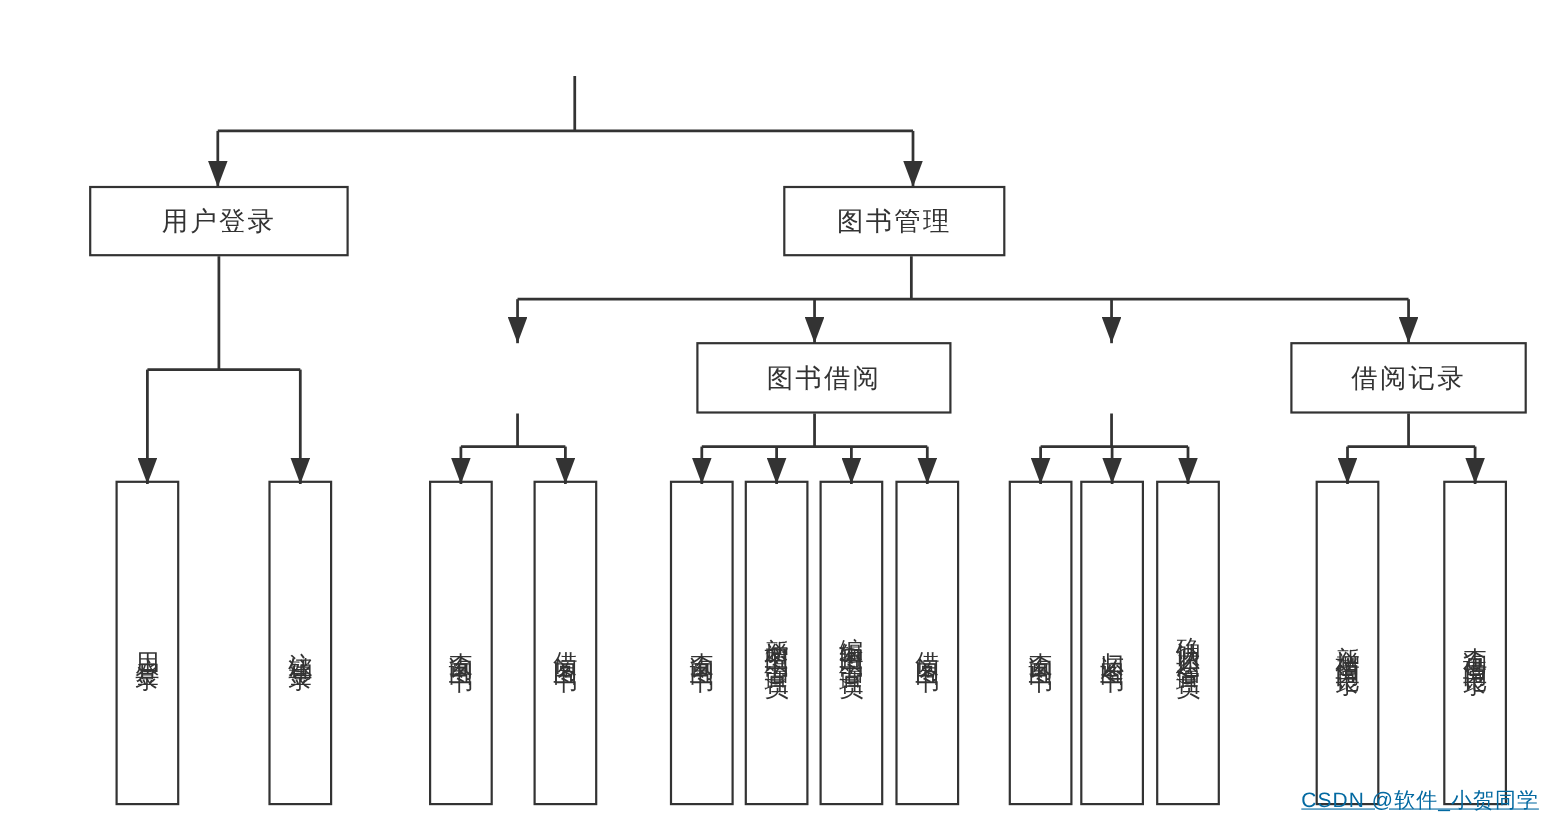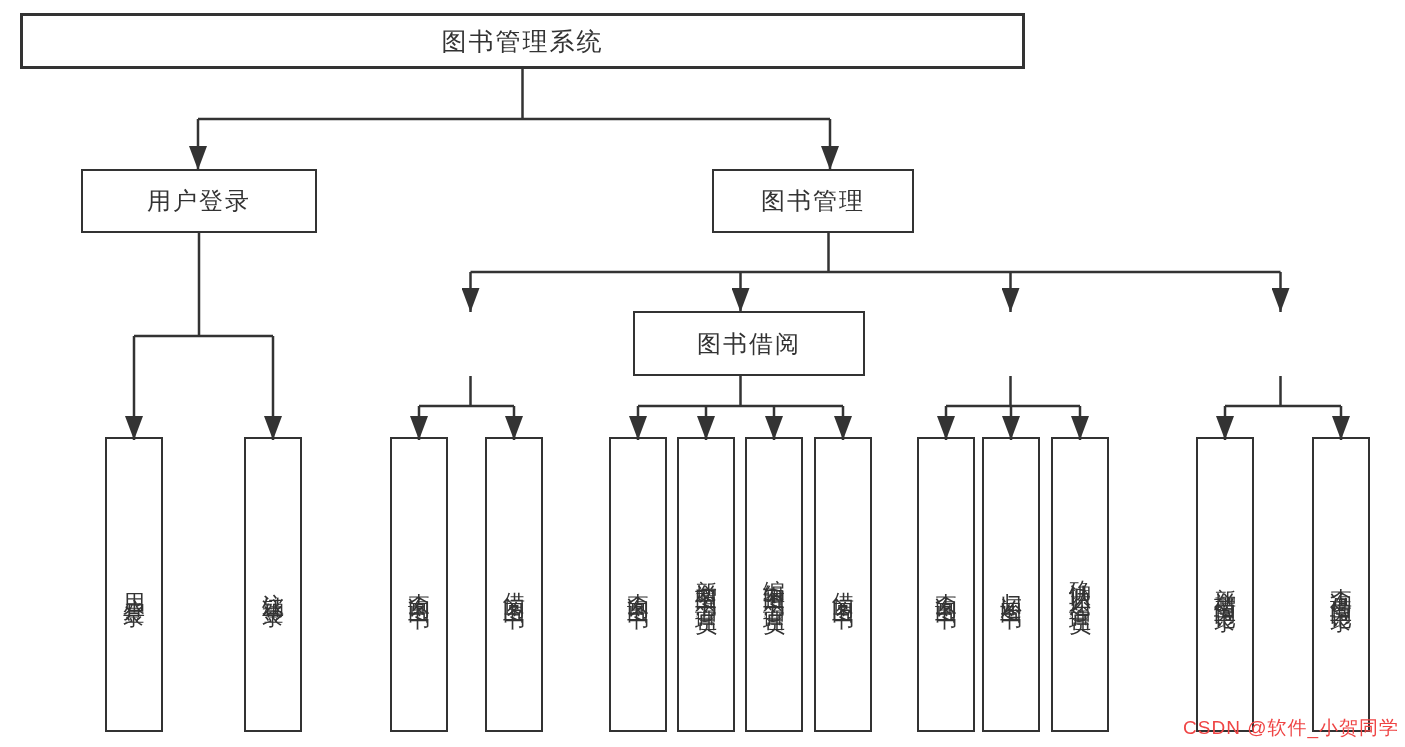--- a/index.html
+++ b/index.html
@@ -36,22 +36,22 @@
     writing-mode:vertical-rl;
     text-orientation:mixed;
     font-size:22px;color:#333333;
     letter-spacing:5px;line-height:1;
   }
   #wires{
     position:absolute;left:0;top:0;z-index:2;pointer-events:none;
   }
   #watermark{
     position:absolute;right:6px;bottom:6px;
-    font-size:19px;color:#ef4444;letter-spacing:1px;
-    z-index:3;white-space:nowrap;
+    font-size:19px;color:#0369a1;letter-spacing:1px;
+    z-index:3;white-space:nowrap;text-decoration:underline;
   }
 </style>
 </head>
 <body>
 
 <div id="canvas">
 
   <svg id="wires" width="1405" height="747" viewBox="0 0 1405 747">
     <defs>
       <marker id="arw" markerUnits="userSpaceOnUse" markerWidth="24" markerHeight="18" refX="24" refY="9" orient="auto">
@@ -88,33 +88,33 @@
       <line x1="946" y1="406" x2="946" y2="440" marker-end="url(#arw)"></line>
       <line x1="1011" y1="406" x2="1011" y2="440" marker-end="url(#arw)"></line>
       <line x1="1080" y1="406" x2="1080" y2="440" marker-end="url(#arw)"></line>
 
       <path d="M1280.5 376 V406 M1225 406 H1341"></path>
       <line x1="1225" y1="406" x2="1225" y2="440" marker-end="url(#arw)"></line>
       <line x1="1341" y1="406" x2="1341" y2="440" marker-end="url(#arw)"></line>
     </g>
   </svg>
 
-  <div class="hbox root-box" style="left:20px;top:13px;width:1005px;height:56px">
-    <span>图书管理系统</span>
-  </div>
 
   <div class="hbox" style="left:81px;top:169px;width:236px;height:64px">
     <span>用户登录</span>
   </div>
   <div class="hbox" style="left:712px;top:169px;width:202px;height:64px">
     <span>图书管理</span>
   </div>
 
   <div class="hbox" style="left:633px;top:311px;width:232px;height:65px">
     <span>图书借阅</span>
+  </div>
+  <div class="hbox" style="left:1173px;top:311px;width:215px;height:65px">
+    <span>借阅记录</span>
   </div>
 
   <div class="vbox" style="left:105px">
     <span>用户登录</span>
   </div>
   <div class="vbox" style="left:244px">
     <span>注销登录</span>
   </div>
 
   <div class="vbox" style="left:390px">

